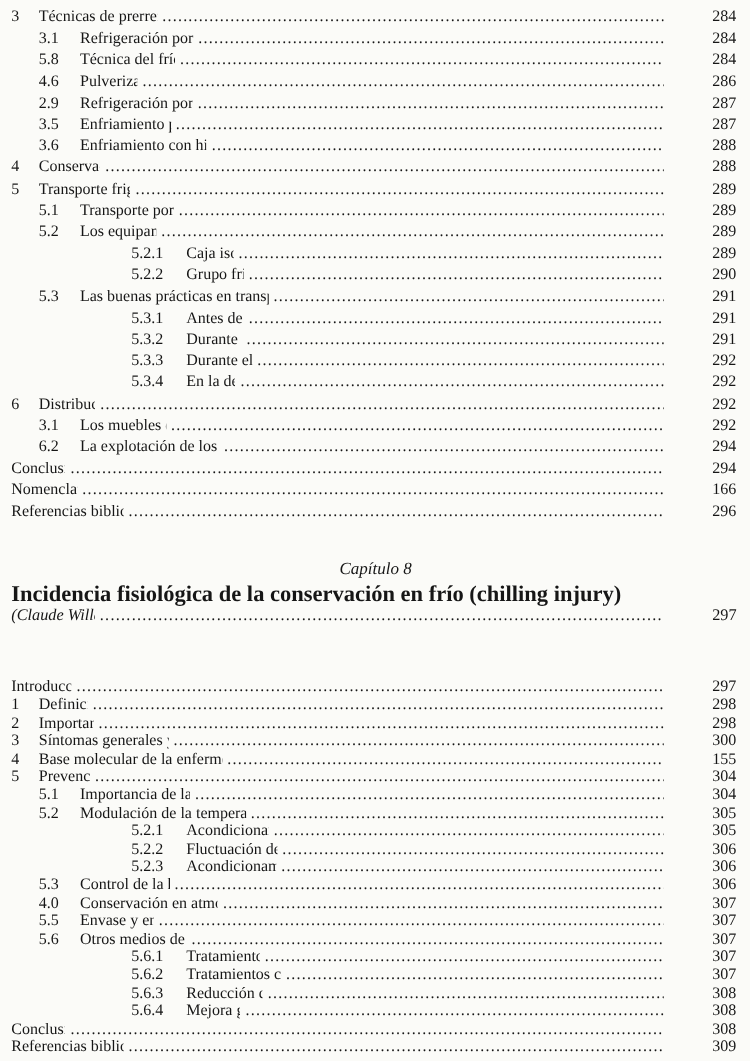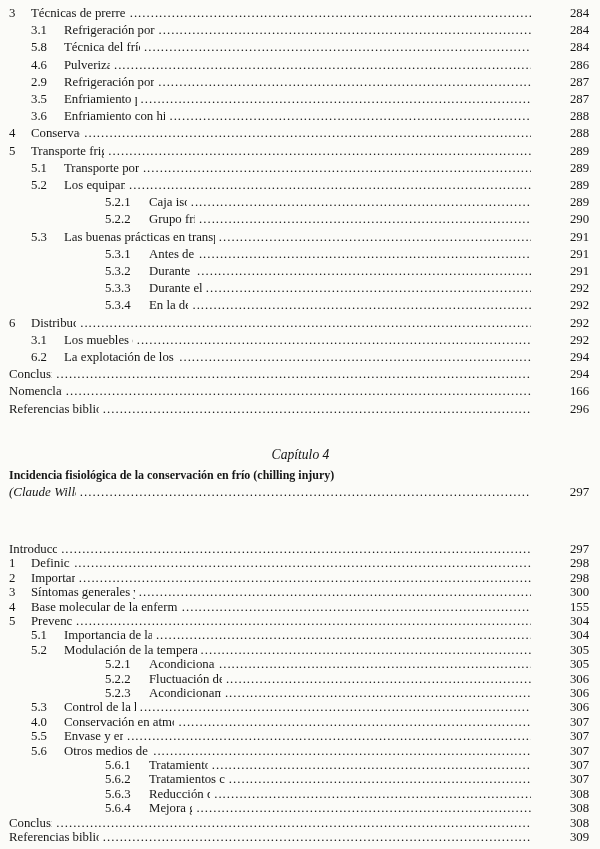--- a/index.html
+++ b/index.html
@@ -44,21 +44,21 @@
   .chapter-heading { margin-top: 28px; }
   .chapter-label {
     text-align: center;
     font-style: italic;
     font-size: 13.6px;
     line-height: 17px;
     margin-bottom: 3px;
   }
   .chapter-title {
     font-weight: bold;
-    font-size: 12px;
+    font-size: 18px;
     line-height: 18px;
   }
   .author-row { font-size: 13px; line-height: 16px; }
   .author-row .title { font-style: italic; }
 
   .toc2 { margin-top: 42px; }
 </style>
 </head>
 <body style="background: rgb(251, 251, 248); color: rgb(22, 22, 22);">
 
@@ -202,21 +202,21 @@
         <span class="pg">166</span>
       </div>
       <div class="row lvl0">
         <span class="title">Referencias bibliográficas</span>
         <span class="dots"></span>
         <span class="pg">296</span>
       </div>
     </div>
 
   <div class="chapter-heading">
-    <div class="chapter-label">Capítulo 4</div>
+    <div class="chapter-label">Capítulo 8</div>
     <div class="chapter-title">Incidencia fisiológica de la conservación en frío (chilling injury)</div>
     <div class="row lvl0 author-row">
       <span class="title">(Claude Willemot)</span>
       <span class="dots"></span>
       <span class="pg">297</span>
     </div>
   </div>
 
   <div class="toc tight toc2">
       <div class="row lvl0">

